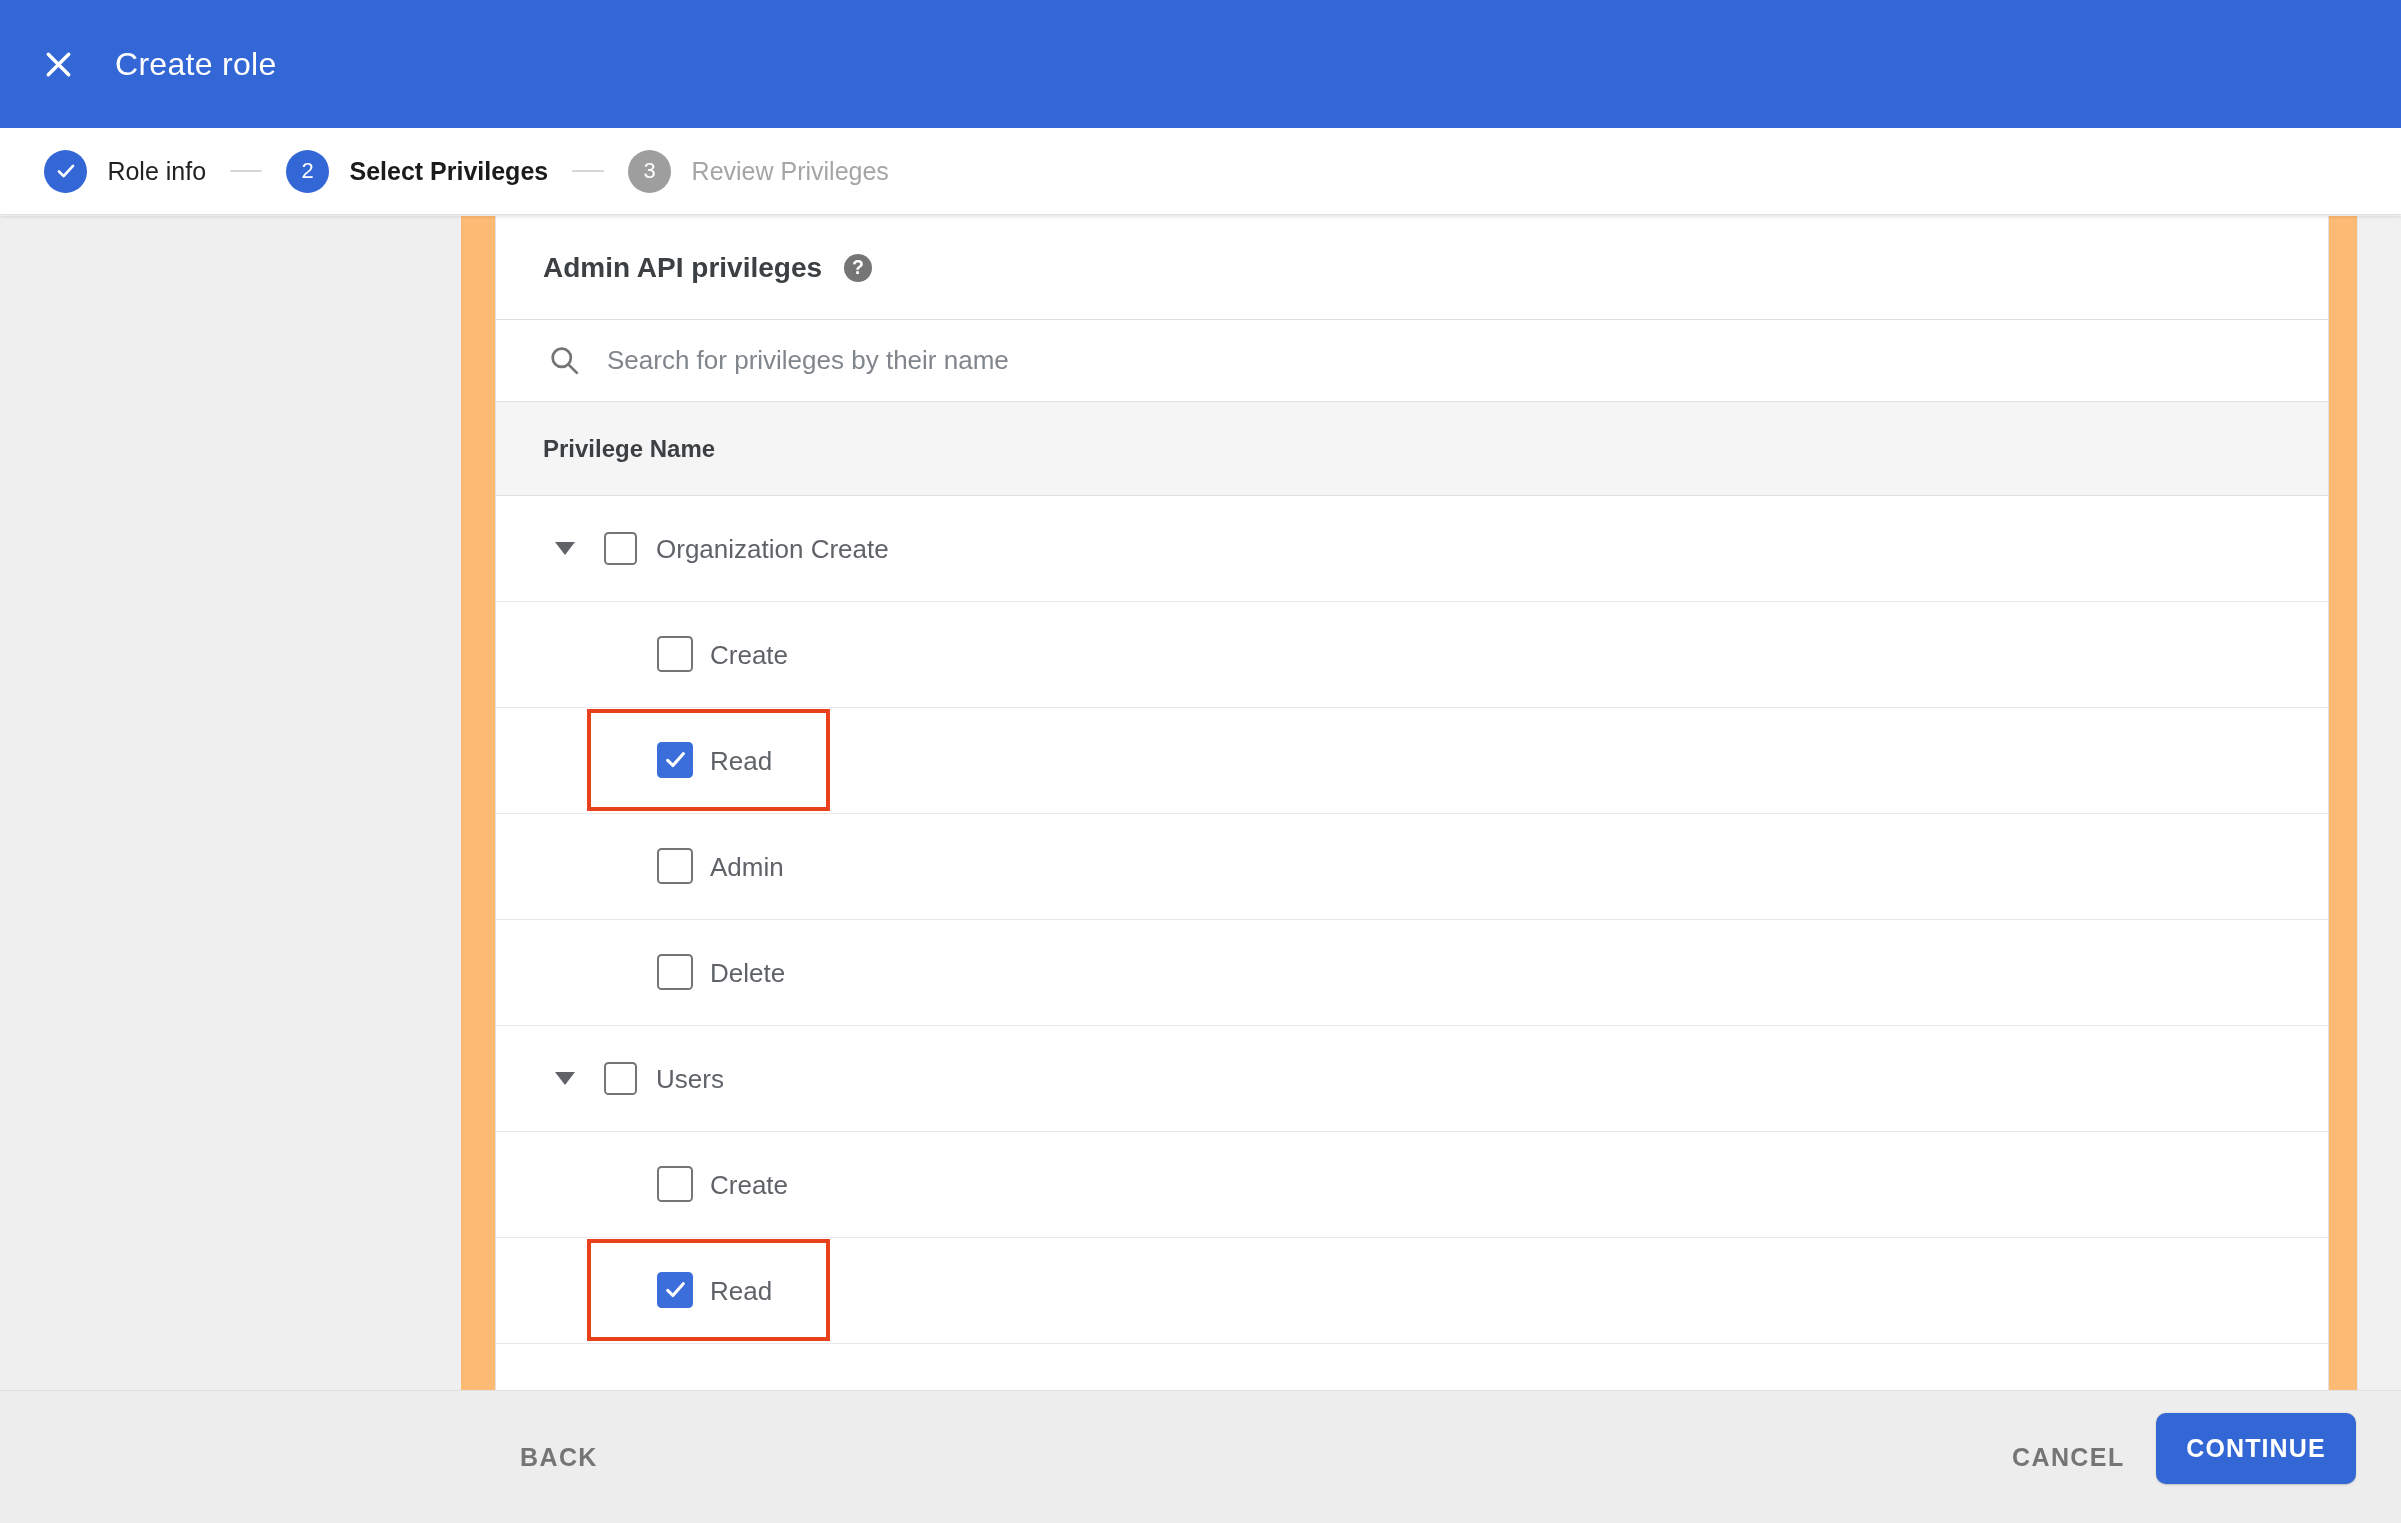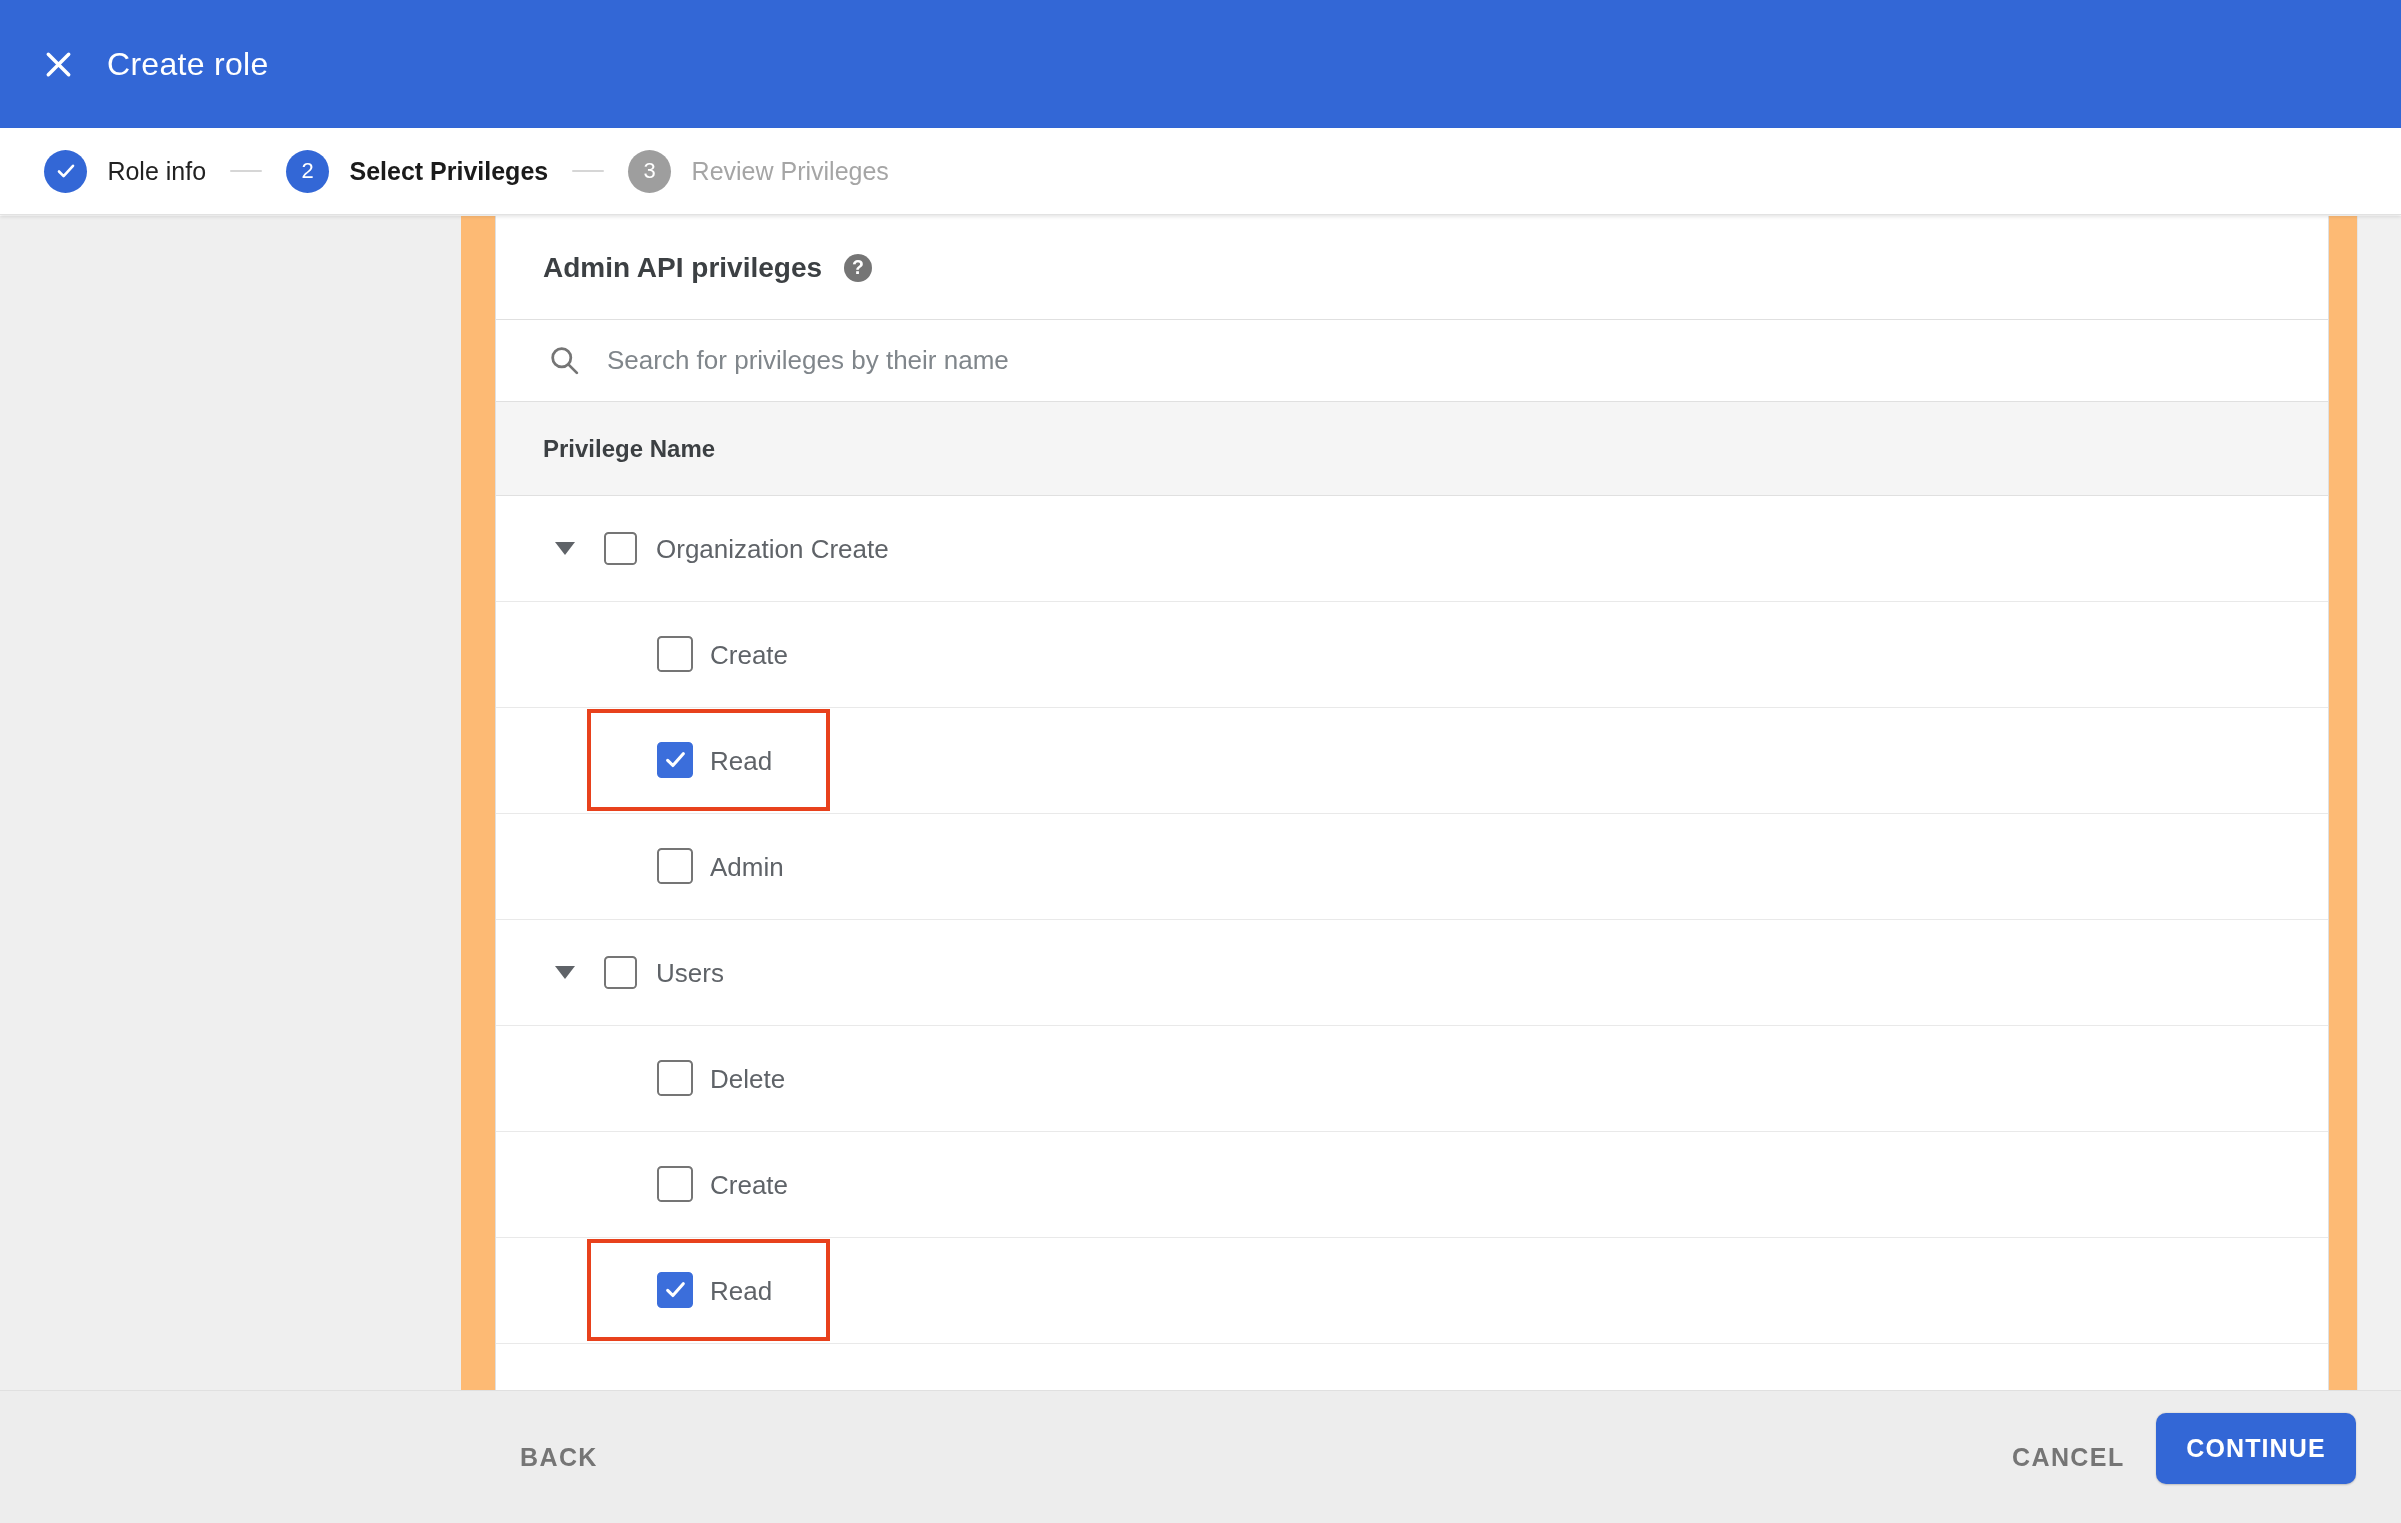--- a/index.html
+++ b/index.html
@@ -4,21 +4,21 @@
 <style>
   html,body{margin:0;padding:0;background:#fff;}
   .screen{position:relative;width:2401px;height:1524px;overflow:hidden;
           font-family:"Liberation Sans","DejaVu Sans",sans-serif;background:#fff;}
 
   
   .topbar{position:absolute;left:0;top:0;width:100%;height:128px;background:var(--accent,#3367d6);
           display:flex;align-items:center;}
   .close-btn{width:65px;height:65px;margin-left:26px;border:none;background:transparent;cursor:pointer;
              display:flex;align-items:center;justify-content:center;padding:0;}
-  .topbar-title{color:#fff;font-size:32px;margin-left:16px;letter-spacing:0.3px;}
+  .topbar-title{color:#fff;font-size:32px;margin-left:24px;letter-spacing:0.3px;}
 
   
   .stepper{position:absolute;left:0;top:128px;width:100%;height:87px;background:#fff;
            border-bottom:0.9px solid #e2e2e2;box-shadow:0 1.9px 3.7px rgba(0,0,0,.10);
            display:flex;align-items:center;padding-left:44px;box-sizing:border-box;z-index:3;}
   .step{display:flex;align-items:center;}
   .step-circle{width:43px;height:43px;border-radius:50%;display:flex;align-items:center;justify-content:center;
                color:#fff;font-size:22px;flex:0 0 auto;}
   .step-circle.done,.step-circle.active{background:var(--accent,#3367d6);}
   .step-circle.todo{background:#9e9e9e;}
@@ -151,27 +151,27 @@
                 <path d="M4.5 12.8l5 5L19.5 6.5" stroke="#fff" stroke-width="3" fill="none" stroke-linecap="round" stroke-linejoin="round"></path>
               </svg>
             </span>
             <span class="row-label child">Read</span>
           </div>
           <div class="row">
             <span class="cbx child"></span>
             <span class="row-label child">Admin</span>
           </div>
           <div class="row">
+            <span class="cbx child"></span>
+            <span class="row-label child">Delete</span>
+          </div>
+          <div class="row">
             <span class="arrow"></span>
             <span class="cbx group"></span>
             <span class="row-label group">Users</span>
-          </div>
-          <div class="row">
-            <span class="cbx child"></span>
-            <span class="row-label child">Delete</span>
           </div>
           <div class="row">
             <span class="cbx child"></span>
             <span class="row-label child">Create</span>
           </div>
           <div class="row">
             <div class="highlight"></div>
             <span class="cbx child checked">
               <svg viewBox="0 0 24 24">
                 <path d="M4.5 12.8l5 5L19.5 6.5" stroke="#fff" stroke-width="3" fill="none" stroke-linecap="round" stroke-linejoin="round"></path>

